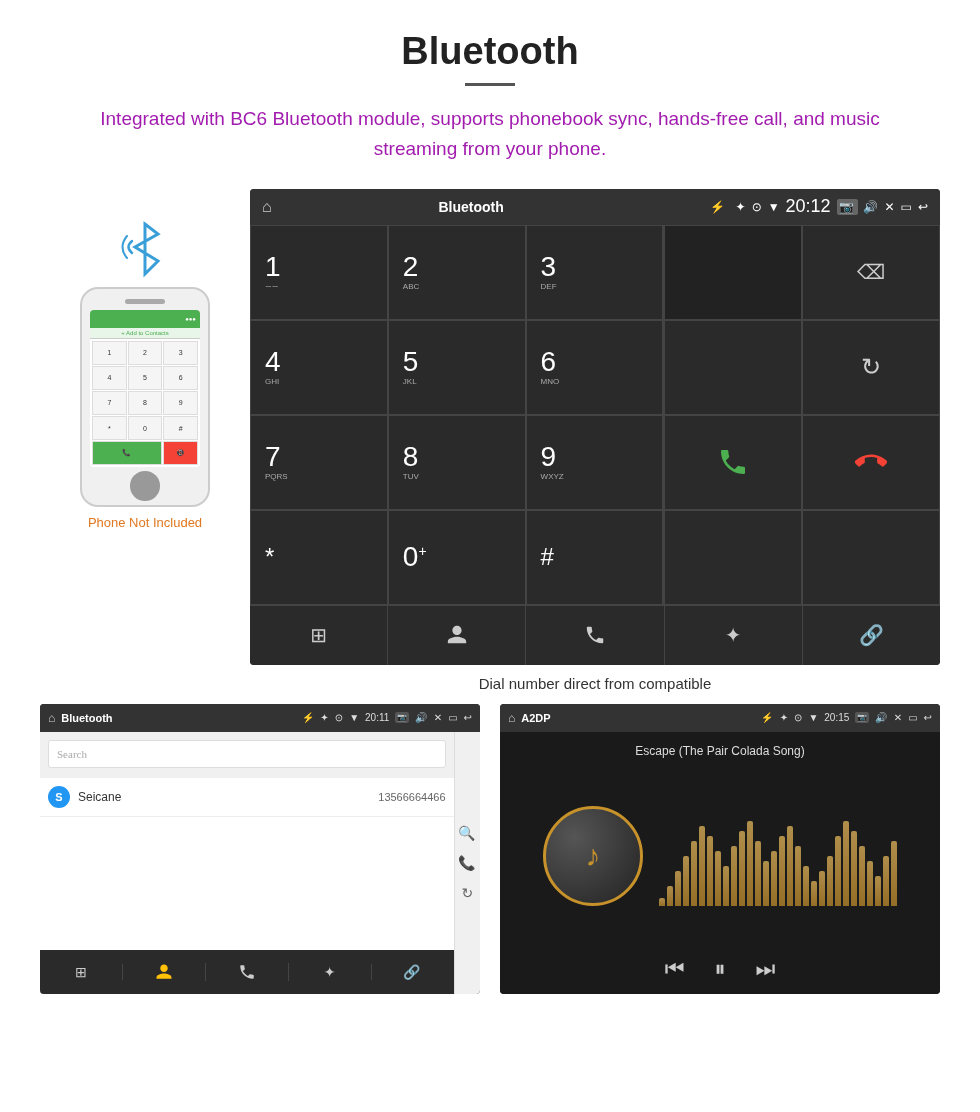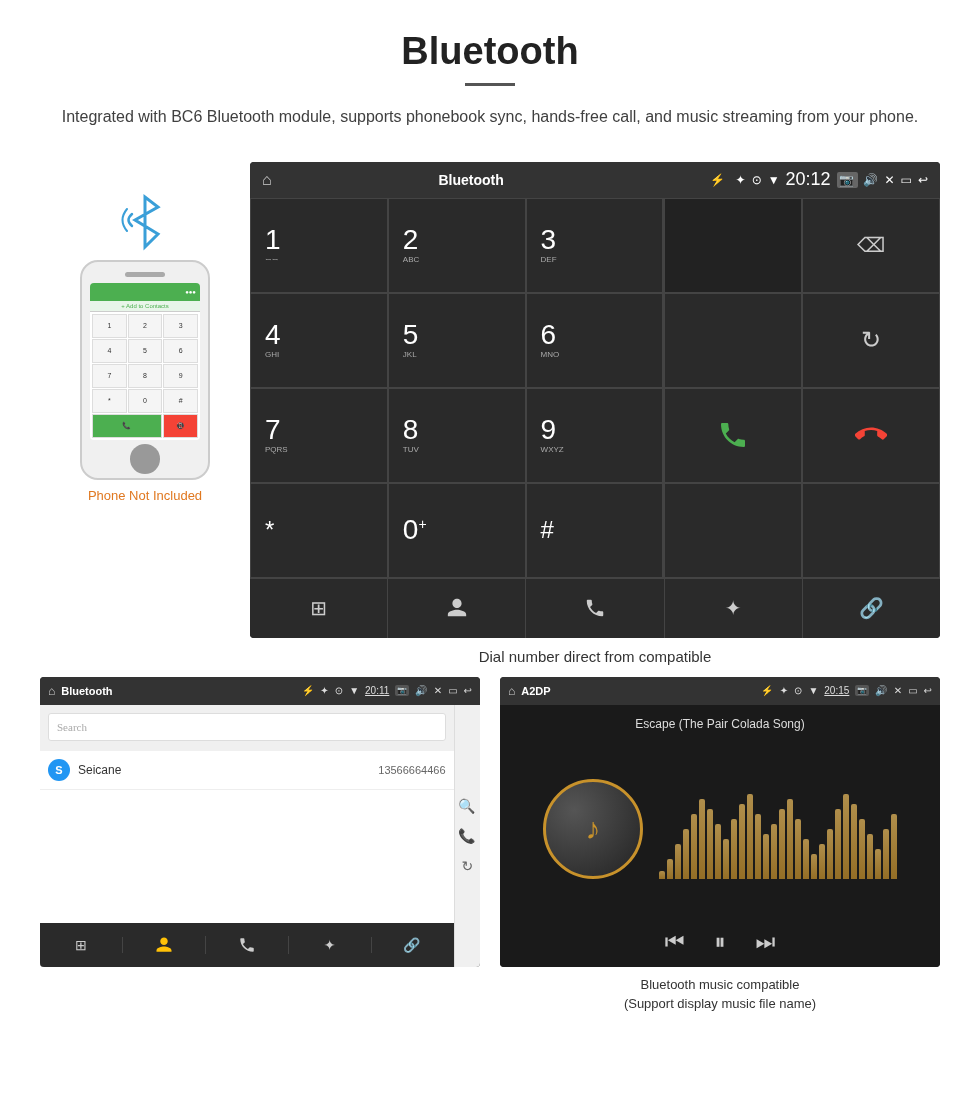--- a/index.html
+++ b/index.html
@@ -22,24 +22,24 @@
       color: #222;
       margin-bottom: 10px;
     }
     .title-divider {
       width: 50px;
       height: 3px;
       background: #555;
       margin: 0 auto 18px;
     }
     .page-description {
-      font-size: 16px;
-      color: #404040;
+      font-size: 19px;
+      color: #a21caf;
       line-height: 1.6;
-      margin-bottom: 12px;
+      margin-bottom: 4px;
     }
     .page-specs {
       font-size: 14px;
       color: #e07820;
       margin-bottom: 10px;
     }
 
     
     .main-screen-section {
       display: flex;
@@ -284,21 +284,20 @@
       font-weight: 600;
       margin-right: auto;
     }
     .bs-icon {
       font-size: 10px;
       color: #ddd;
     }
     .bs-time {
       font-size: 10px;
       color: #ddd;
-      text-decoration: underline;
     }
     .pb-search {
       background: #fff;
       border: 1px solid #ddd;
       border-radius: 3px;
       height: 28px;
       display: flex;
       align-items: center;
       padding: 0 8px;
       margin-bottom: 6px;
@@ -727,18 +726,14 @@
               <div class="vis-bar" style="height: 65px;"></div>
             </div>
         </div>
         <div class="music-controls">
           <span class="music-ctrl">⏮</span>
           <span class="music-ctrl">⏸</span>
           <span class="music-ctrl">⏭</span>
         </div>
       </div>
     </div>
-    <div class="bottom-caption">
-      <span>Bluetooth music compatible</span><br>
-      <span>(Support display music file name)</span>
-    </div>
   </div>
 </div>
 
 </body></html>

